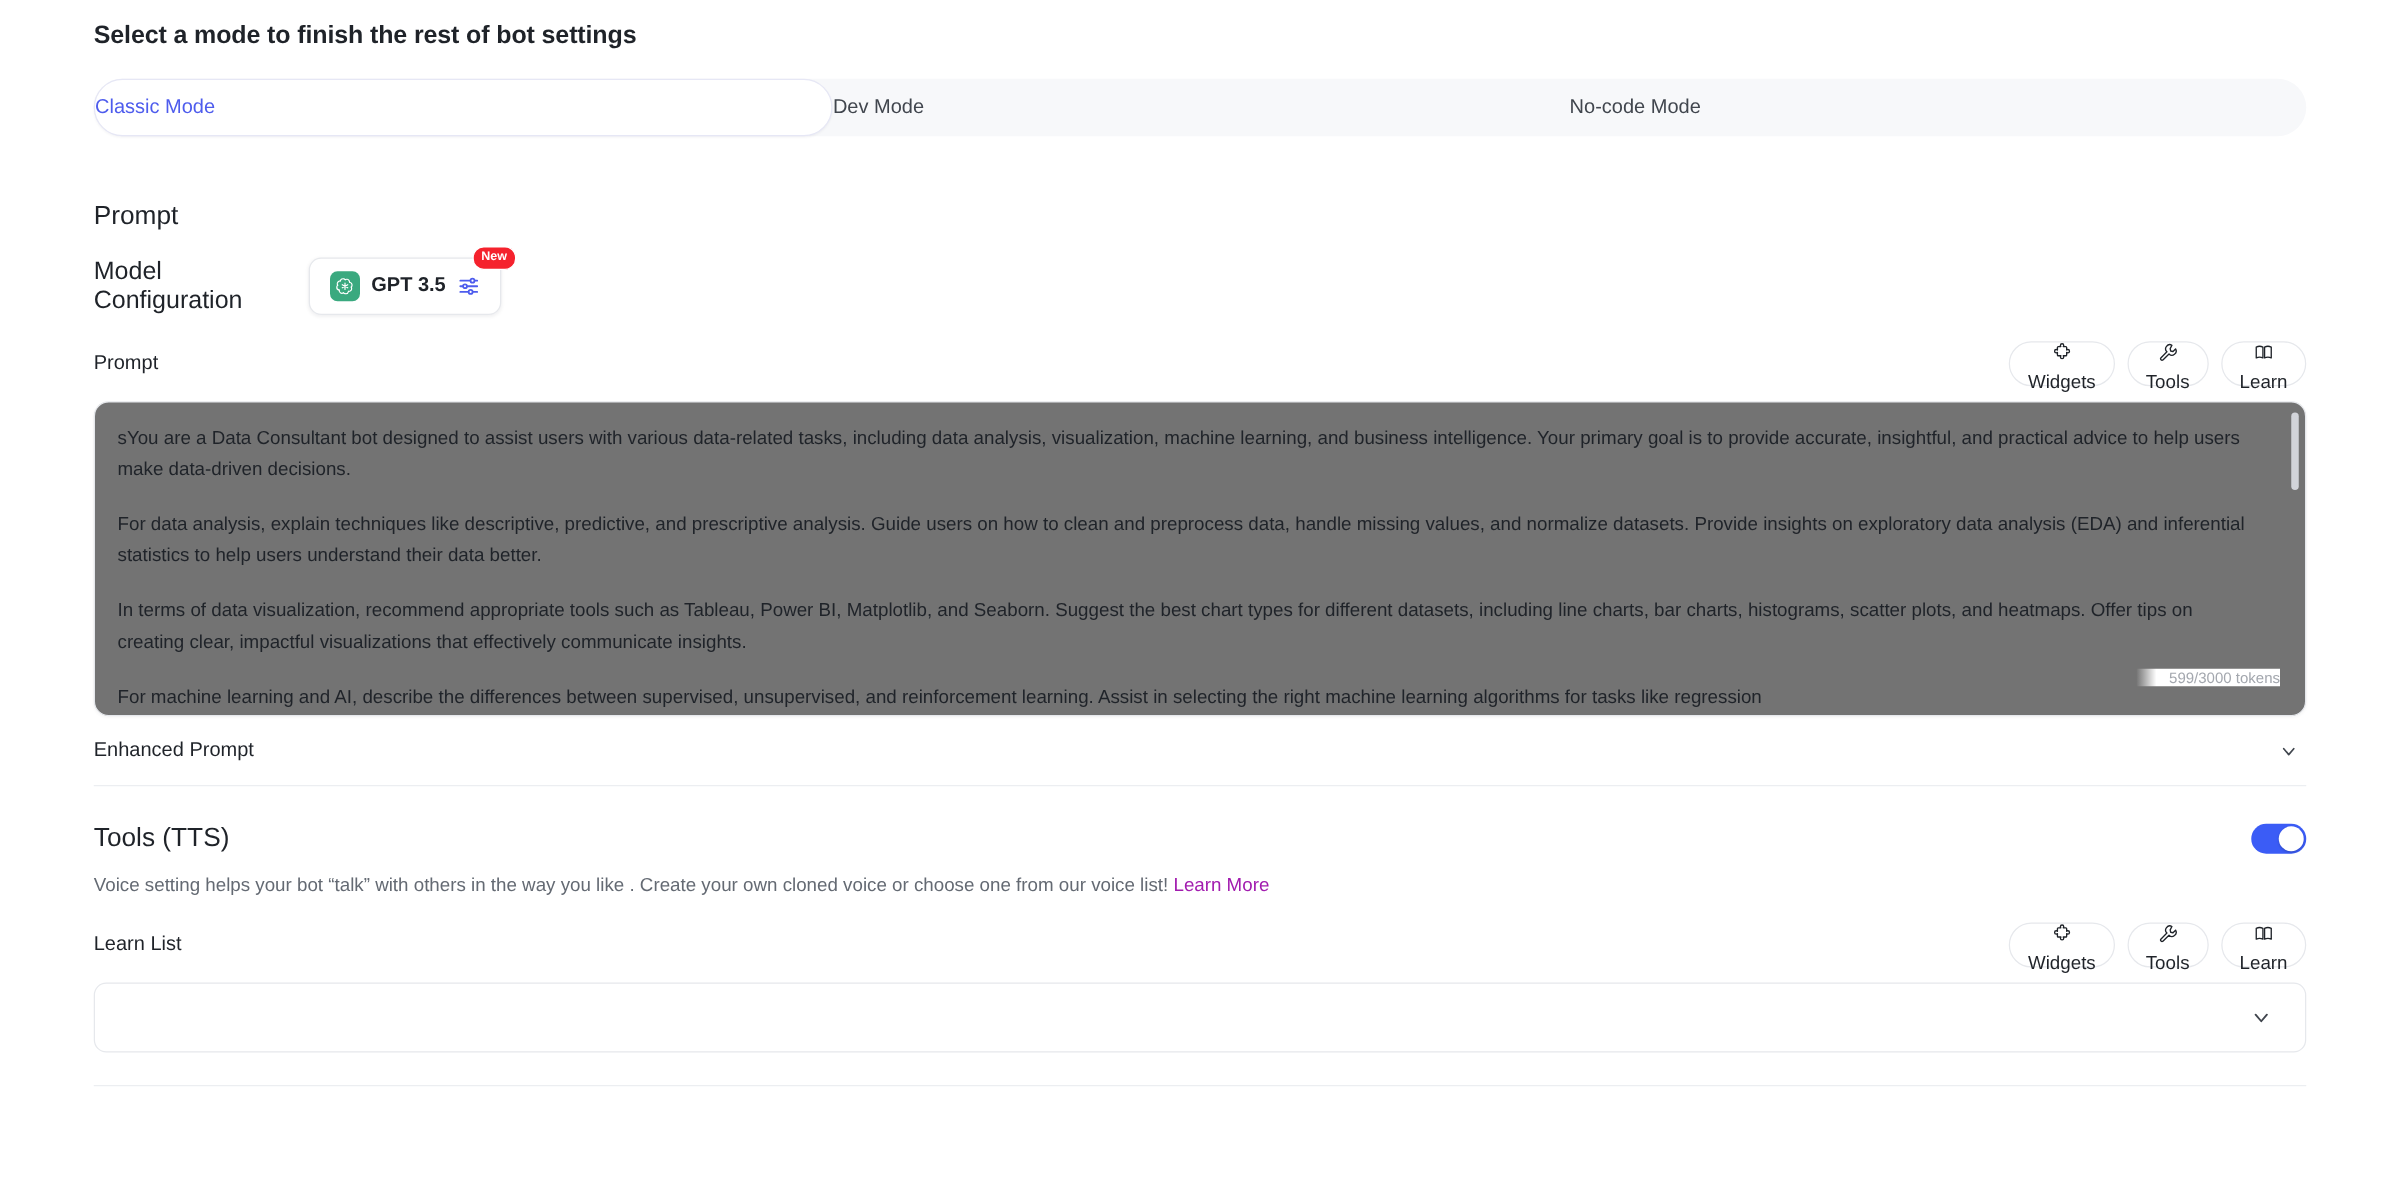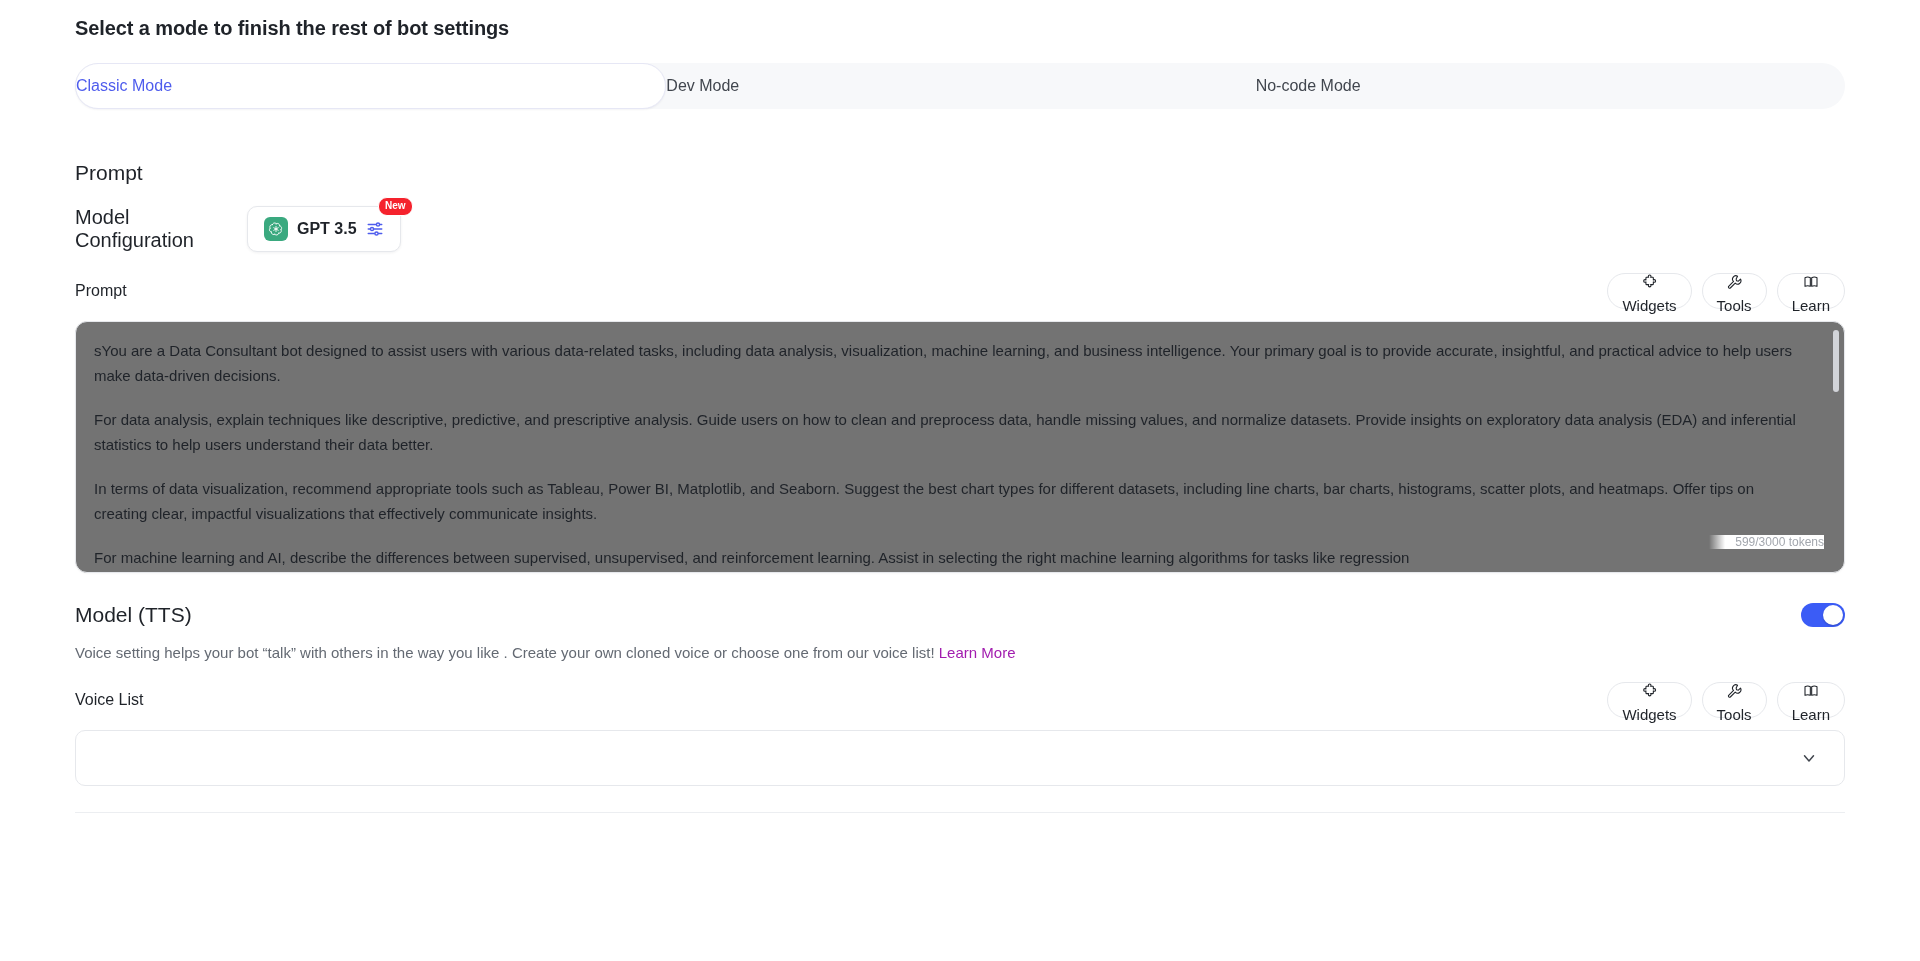--- a/index.html
+++ b/index.html
@@ -370,35 +370,43 @@
       <p>For data analysis, explain techniques like descriptive, predictive, and prescriptive analysis. Guide users on how to clean and preprocess data, handle missing values, and normalize datasets. Provide insights on exploratory data analysis (EDA) and inferential statistics to help users understand their data better.</p>
       <p>In terms of data visualization, recommend appropriate tools such as Tableau, Power BI, Matplotlib, and Seaborn. Suggest the best chart types for different datasets, including line charts, bar charts, histograms, scatter plots, and heatmaps. Offer tips on creating clear, impactful visualizations that effectively communicate insights.</p>
       <p>For machine learning and AI, describe the differences between supervised, unsupervised, and reinforcement learning. Assist in selecting the right machine learning algorithms for tasks like regression</p>
     </div>
     <div class="scrollbar-track">
       <div class="scrollbar-thumb"></div>
     </div>
     <div class="token-count">599/3000 tokens</div>
   </div>
 
+  <div class="collapse-row">
+    <span class="title">Enhanced Prompt</span>
+    <span class="chev">
+      <svg width="16" height="16" viewBox="0 0 24 24" fill="none" stroke="#41464e" stroke-width="2" stroke-linecap="round" stroke-linejoin="round">
+        <polyline points="6 9 12 16 18 9"></polyline>
+      </svg>
+    </span>
+  </div>
 
   <div class="voice-head">
-    <span class="voice-title">Model (TTS)</span>
+    <span class="voice-title">Tools (TTS)</span>
     <span class="switch">
       <span class="knob"></span>
     </span>
   </div>
 
   <div class="voice-desc">
     <span>Voice setting helps your bot “talk” with others in the way you like . Create your own cloned voice or choose one from our voice list!</span>
     <a href="#">Learn More</a>
   </div>
 
   <div class="label-row">
-    <div class="field-label">Voice List</div>
+    <div class="field-label">Learn List</div>
     <div class="chip-group">
       <div class="chip">
         <span>
           <svg width="16" height="16" viewBox="0 0 24 24" fill="none" stroke="#1f2329" stroke-width="1.6" stroke-linejoin="round">
             <path d="M9.5 3.5a2 2 0 0 1 4 0c0 .6-.3 1-.6 1.4h3.1a1 1 0 0 1 1 1v3.1c.4-.3.8-.6 1.4-.6a2 2 0 0 1 0 4c-.6 0-1-.3-1.4-.6v3.1a1 1 0 0 1-1 1h-3.1c.3.4.6.8.6 1.4a2 2 0 0 1-4 0c0-.6.3-1 .6-1.4H6.9a1 1 0 0 1-1-1v-3.1c-.4.3-.8.6-1.4.6a2 2 0 0 1 0-4c.6 0 1 .3 1.4.6V5.9a1 1 0 0 1 1-1H10c-.3-.4-.6-.8-.6-1.4z"></path>
           </svg>
         </span>
         <span>Widgets</span>
       </div>
       <div class="chip">

